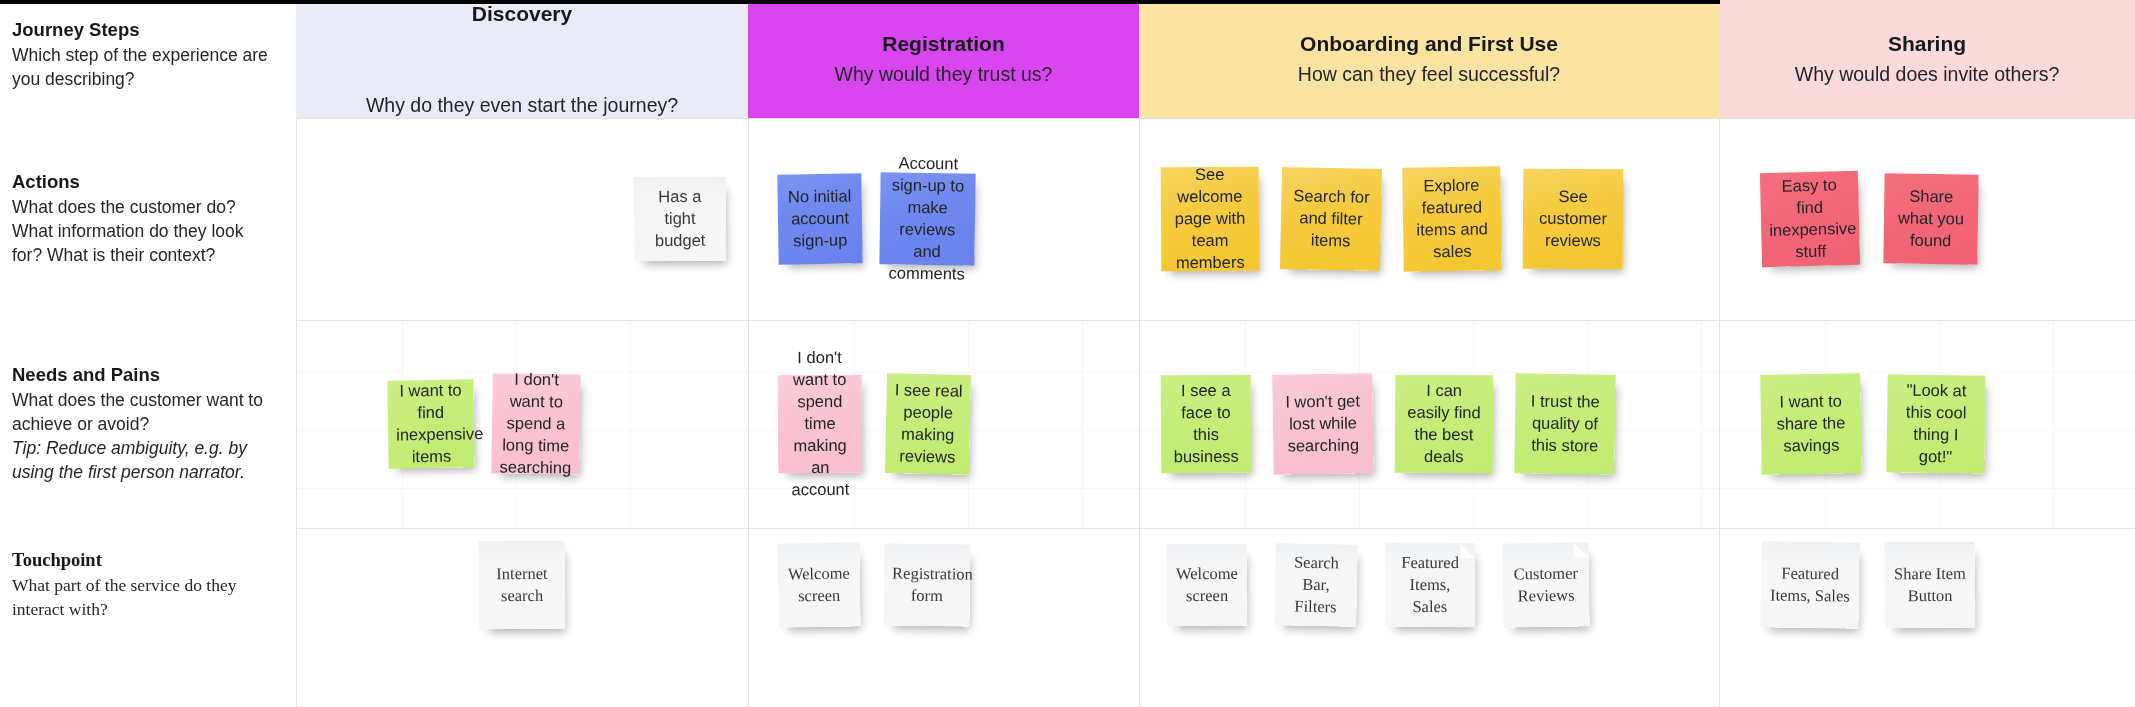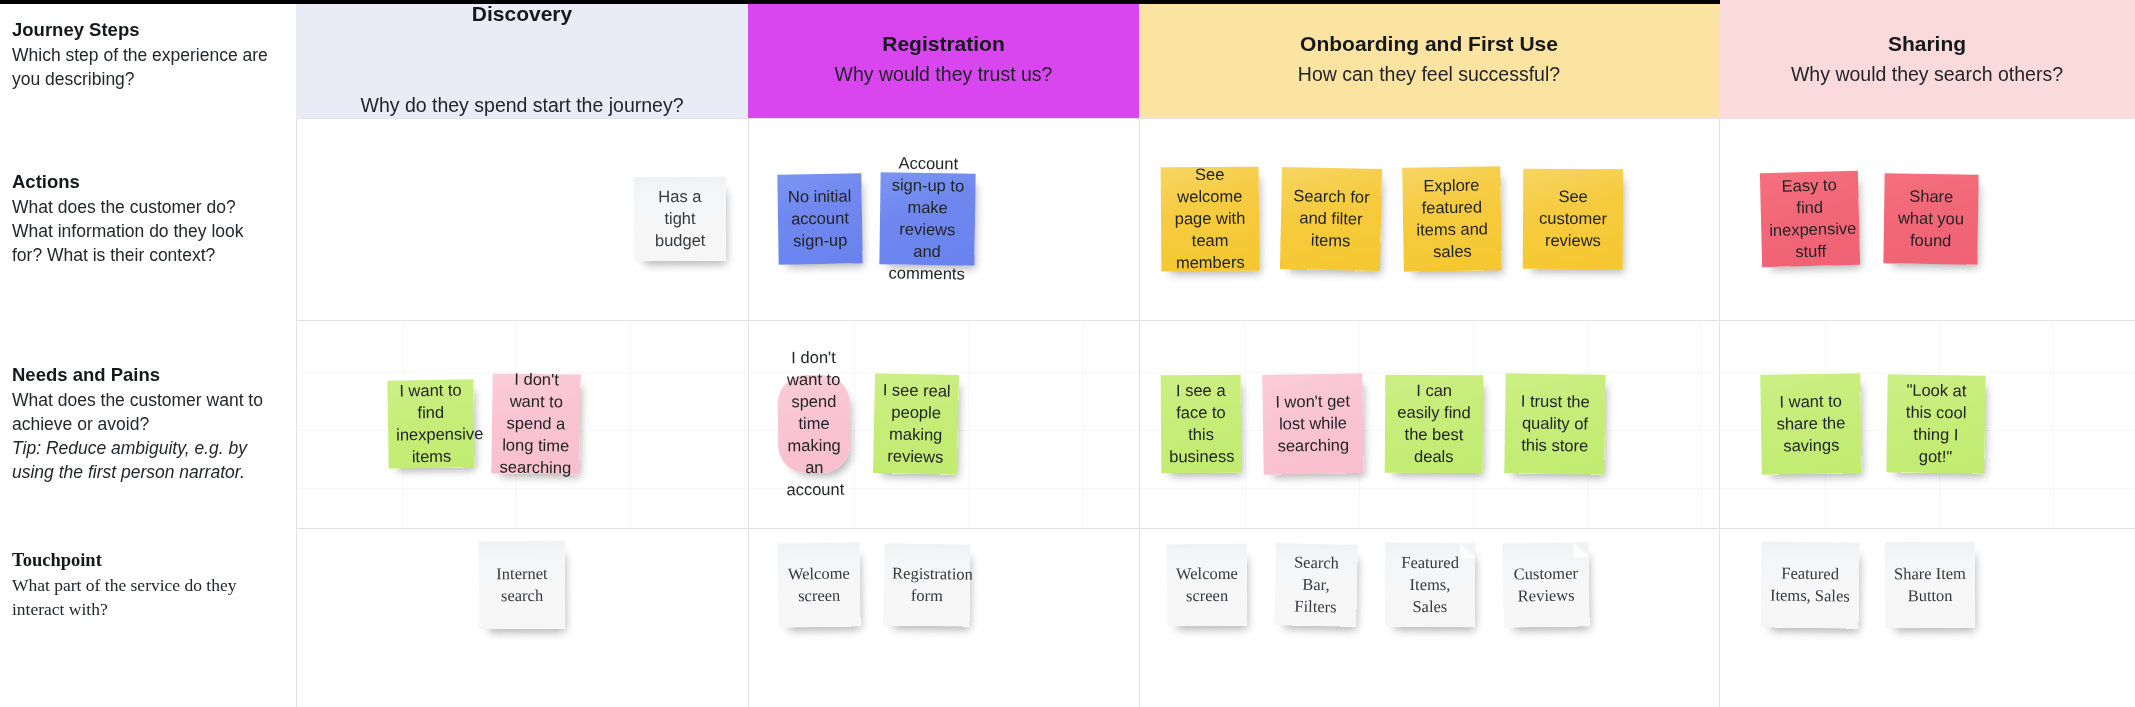--- a/index.html
+++ b/index.html
@@ -199,36 +199,36 @@
 
   <div class="grid-row" id="row-header">
 
     <div class="rowlabel">
       <div class="rl-title">Journey Steps</div>
       <div class="rl-desc">Which step of the experience are you describing?</div>
     </div>
 
     <div class="colhead" style="width:452px;flex:0 0 452px;background:#e9ecf7;justify-content:space-between;">
       <div class="ch-title">Discovery</div>
-      <div class="ch-sub">Why do they spend start the journey?</div>
+      <div class="ch-sub">Why do they even start the journey?</div>
     </div>
 
     <div class="colhead" style="width:391px;flex:0 0 391px;background:#d946ef;">
       <div class="ch-title">Registration</div>
       <div class="ch-sub">Why would they trust us?</div>
     </div>
 
     <div class="colhead" style="width:580px;flex:0 0 580px;background:#fbe3a2;">
       <div class="ch-title">Onboarding and First Use</div>
       <div class="ch-sub">How can they feel successful?</div>
     </div>
 
     <div class="colhead" style="width:416px;flex:0 0 416px;background:#fadadb;">
       <div class="ch-title">Sharing</div>
-      <div class="ch-sub">Why would they search others?</div>
+      <div class="ch-sub">Why would does invite others?</div>
     </div>
   </div>
 
   <div class="grid-row" id="row-actions">
 
     <div class="rowlabel">
       <div class="rl-title">Actions</div>
       <div class="rl-desc">What does the customer do? What information do they look for? What is their context?</div>
     </div>
 
@@ -283,30 +283,30 @@
     <div class="cell" style="width:452px;flex:0 0 452px;padding-left:92px;">
       <div class="note c-green r-a" style="width:86px;height:88px;">
         <span>I want to find inexpensive items</span>
       </div>
       <div class="note c-pink r-b" style="width:88px;height:100px;">
         <span>I don't want to spend a long time searching</span>
       </div>
     </div>
 
     <div class="cell pad-lg" style="width:391px;flex:0 0 391px;gap:24px;">
-      <div class="note c-pink r-c" style="width:72px;height:98px;border-radius:28px;">
+      <div class="note c-pink r-c" style="width:84px;height:98px;">
         <span>I don't want to spend time making an account</span>
       </div>
       <div class="note c-green r-d" style="width:84px;height:100px;">
         <span>I see real people making reviews</span>
       </div>
     </div>
 
     <div class="cell" style="width:580px;flex:0 0 580px;gap:22px;padding-left:22px;">
-      <div class="note c-green r-c" style="width:80px;height:98px;">
+      <div class="note c-green r-c" style="width:90px;height:98px;">
         <span>I see a face to this business</span>
       </div>
       <div class="note c-pink r-a" style="width:100px;height:100px;">
         <span>I won't get lost while searching</span>
       </div>
       <div class="note c-green r-f" style="width:98px;height:98px;">
         <span>I can easily find the best deals</span>
       </div>
       <div class="note c-green r-b" style="width:100px;height:100px;">
         <span>I trust the quality of this store</span>

